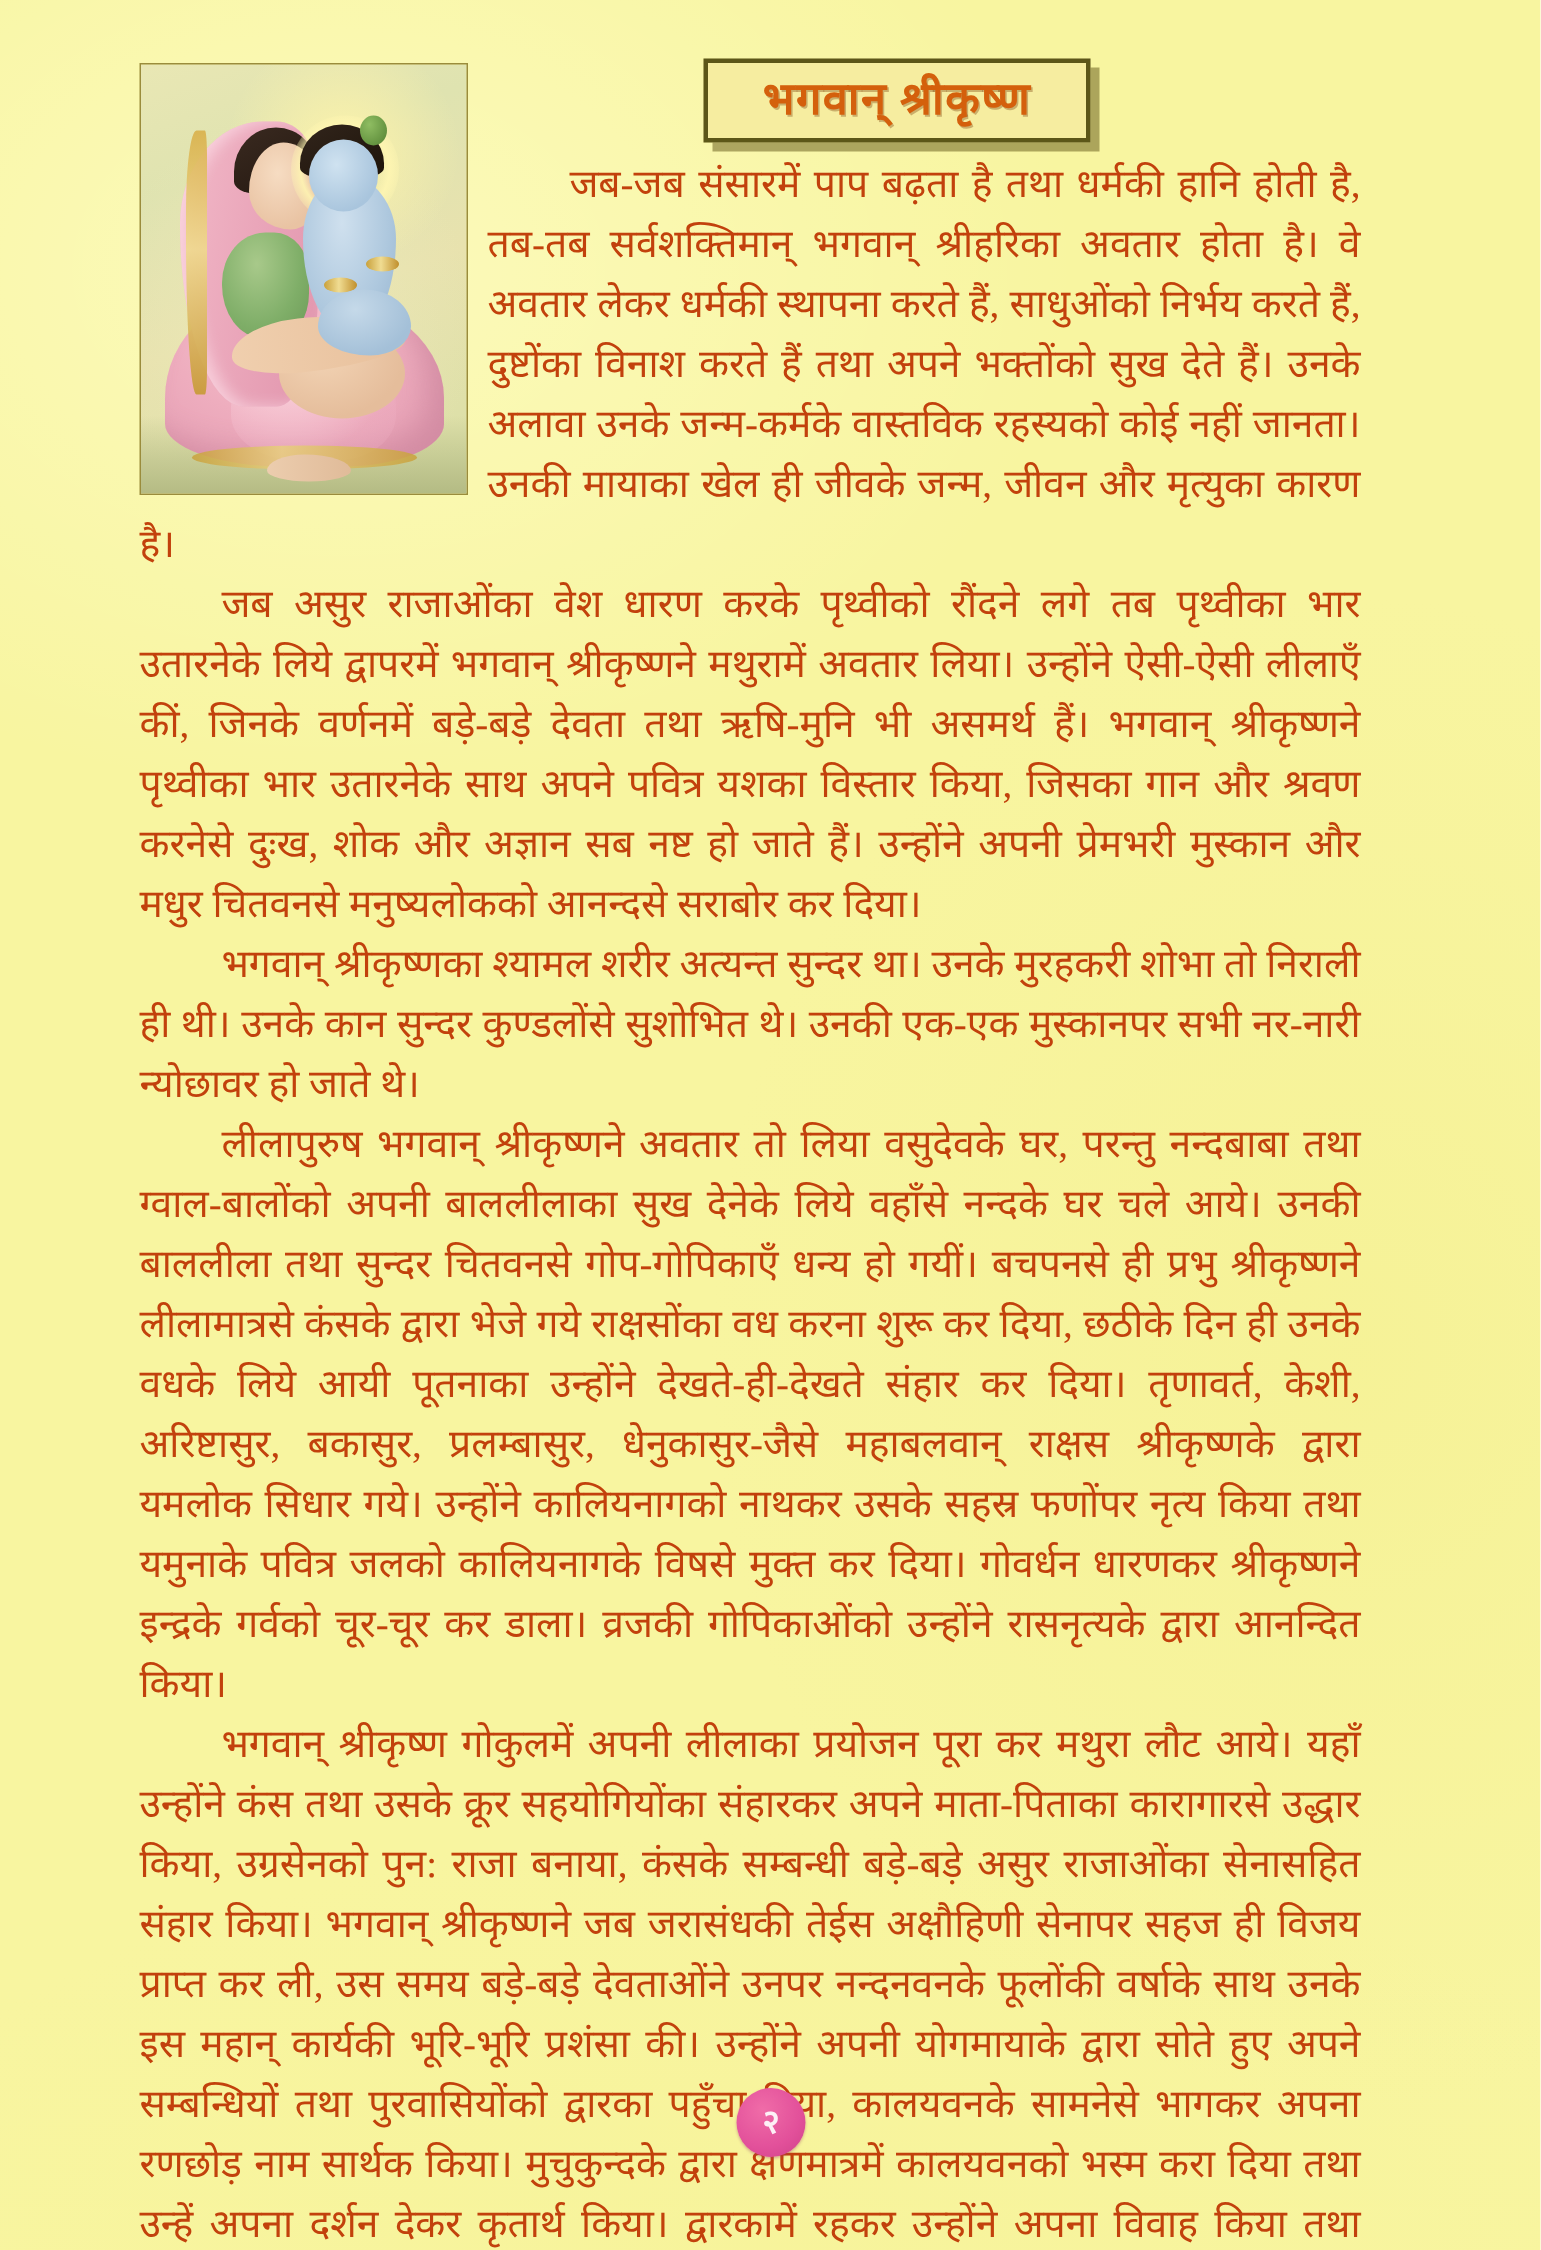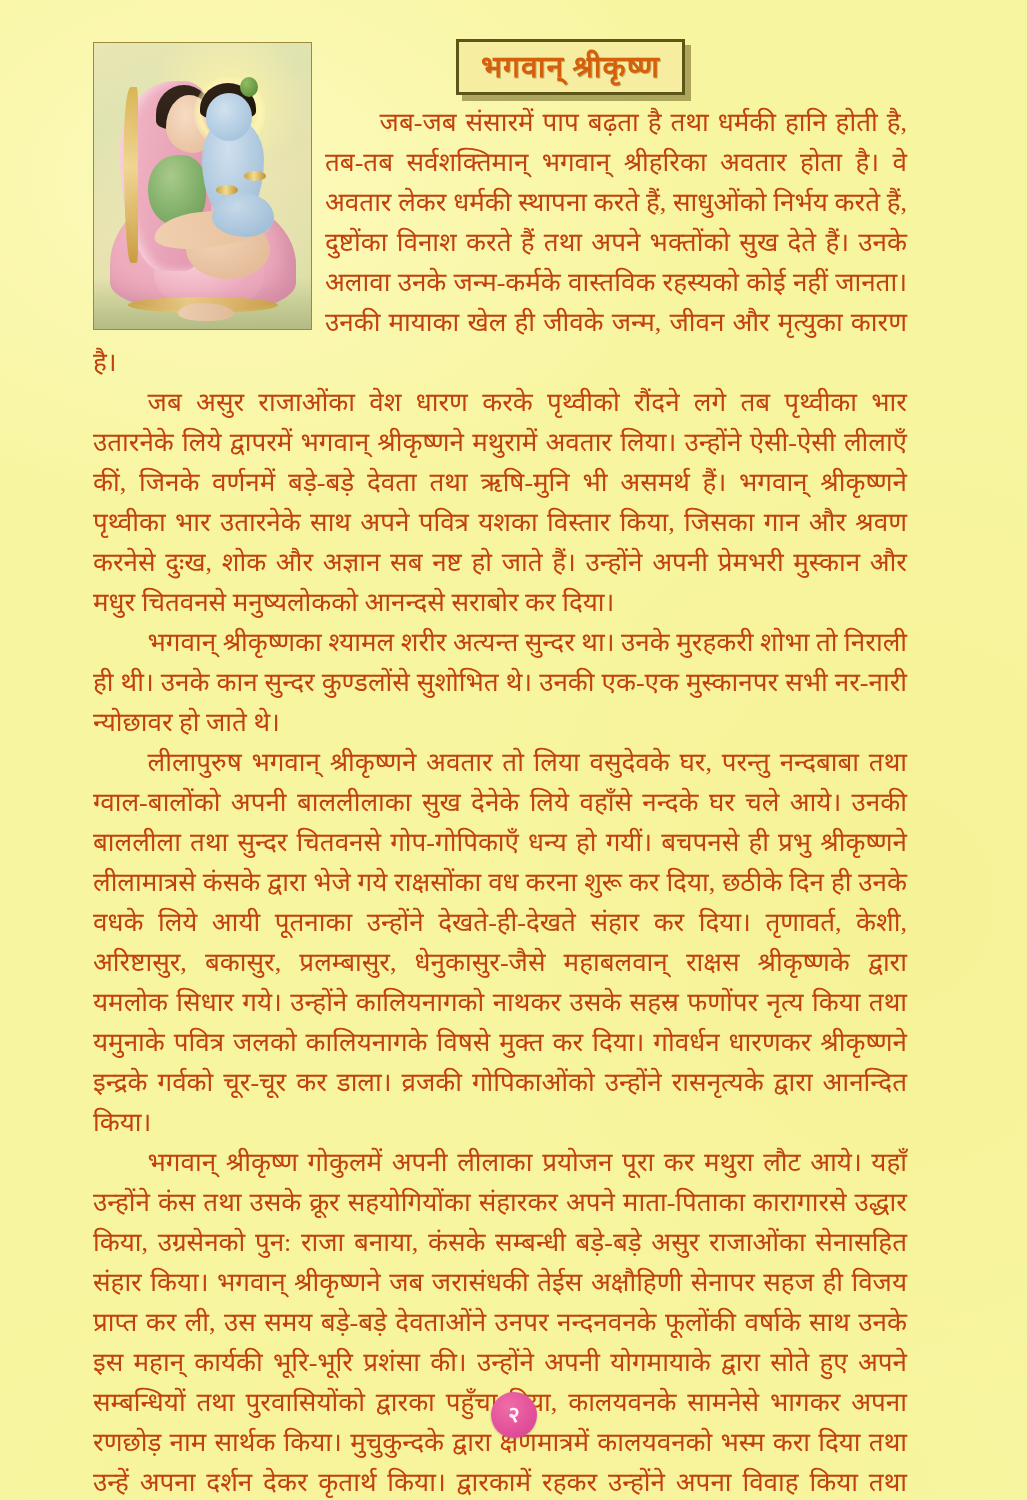--- a/index.html
+++ b/index.html
@@ -180,23 +180,23 @@
   .bangle {
     position: absolute;
     width: 22px; height: 10px;
     background: linear-gradient(90deg, #c9a13c, #f0dc92 45%, #c08f2c);
     border-radius: 50%;
   }
 
   
   .title-wrap {
     position: absolute;
-    left: 456px;
+    left: 469px;
     top: 39px;
-    width: 229px;
+    width: 258px;
     height: 56px;
   }
   .title-shadow {
     position: absolute;
     left: 6px; top: 6px;
     width: 100%; height: 100%;
     background: #6e6322;
     opacity: .55;
   }
   .title-plate {

